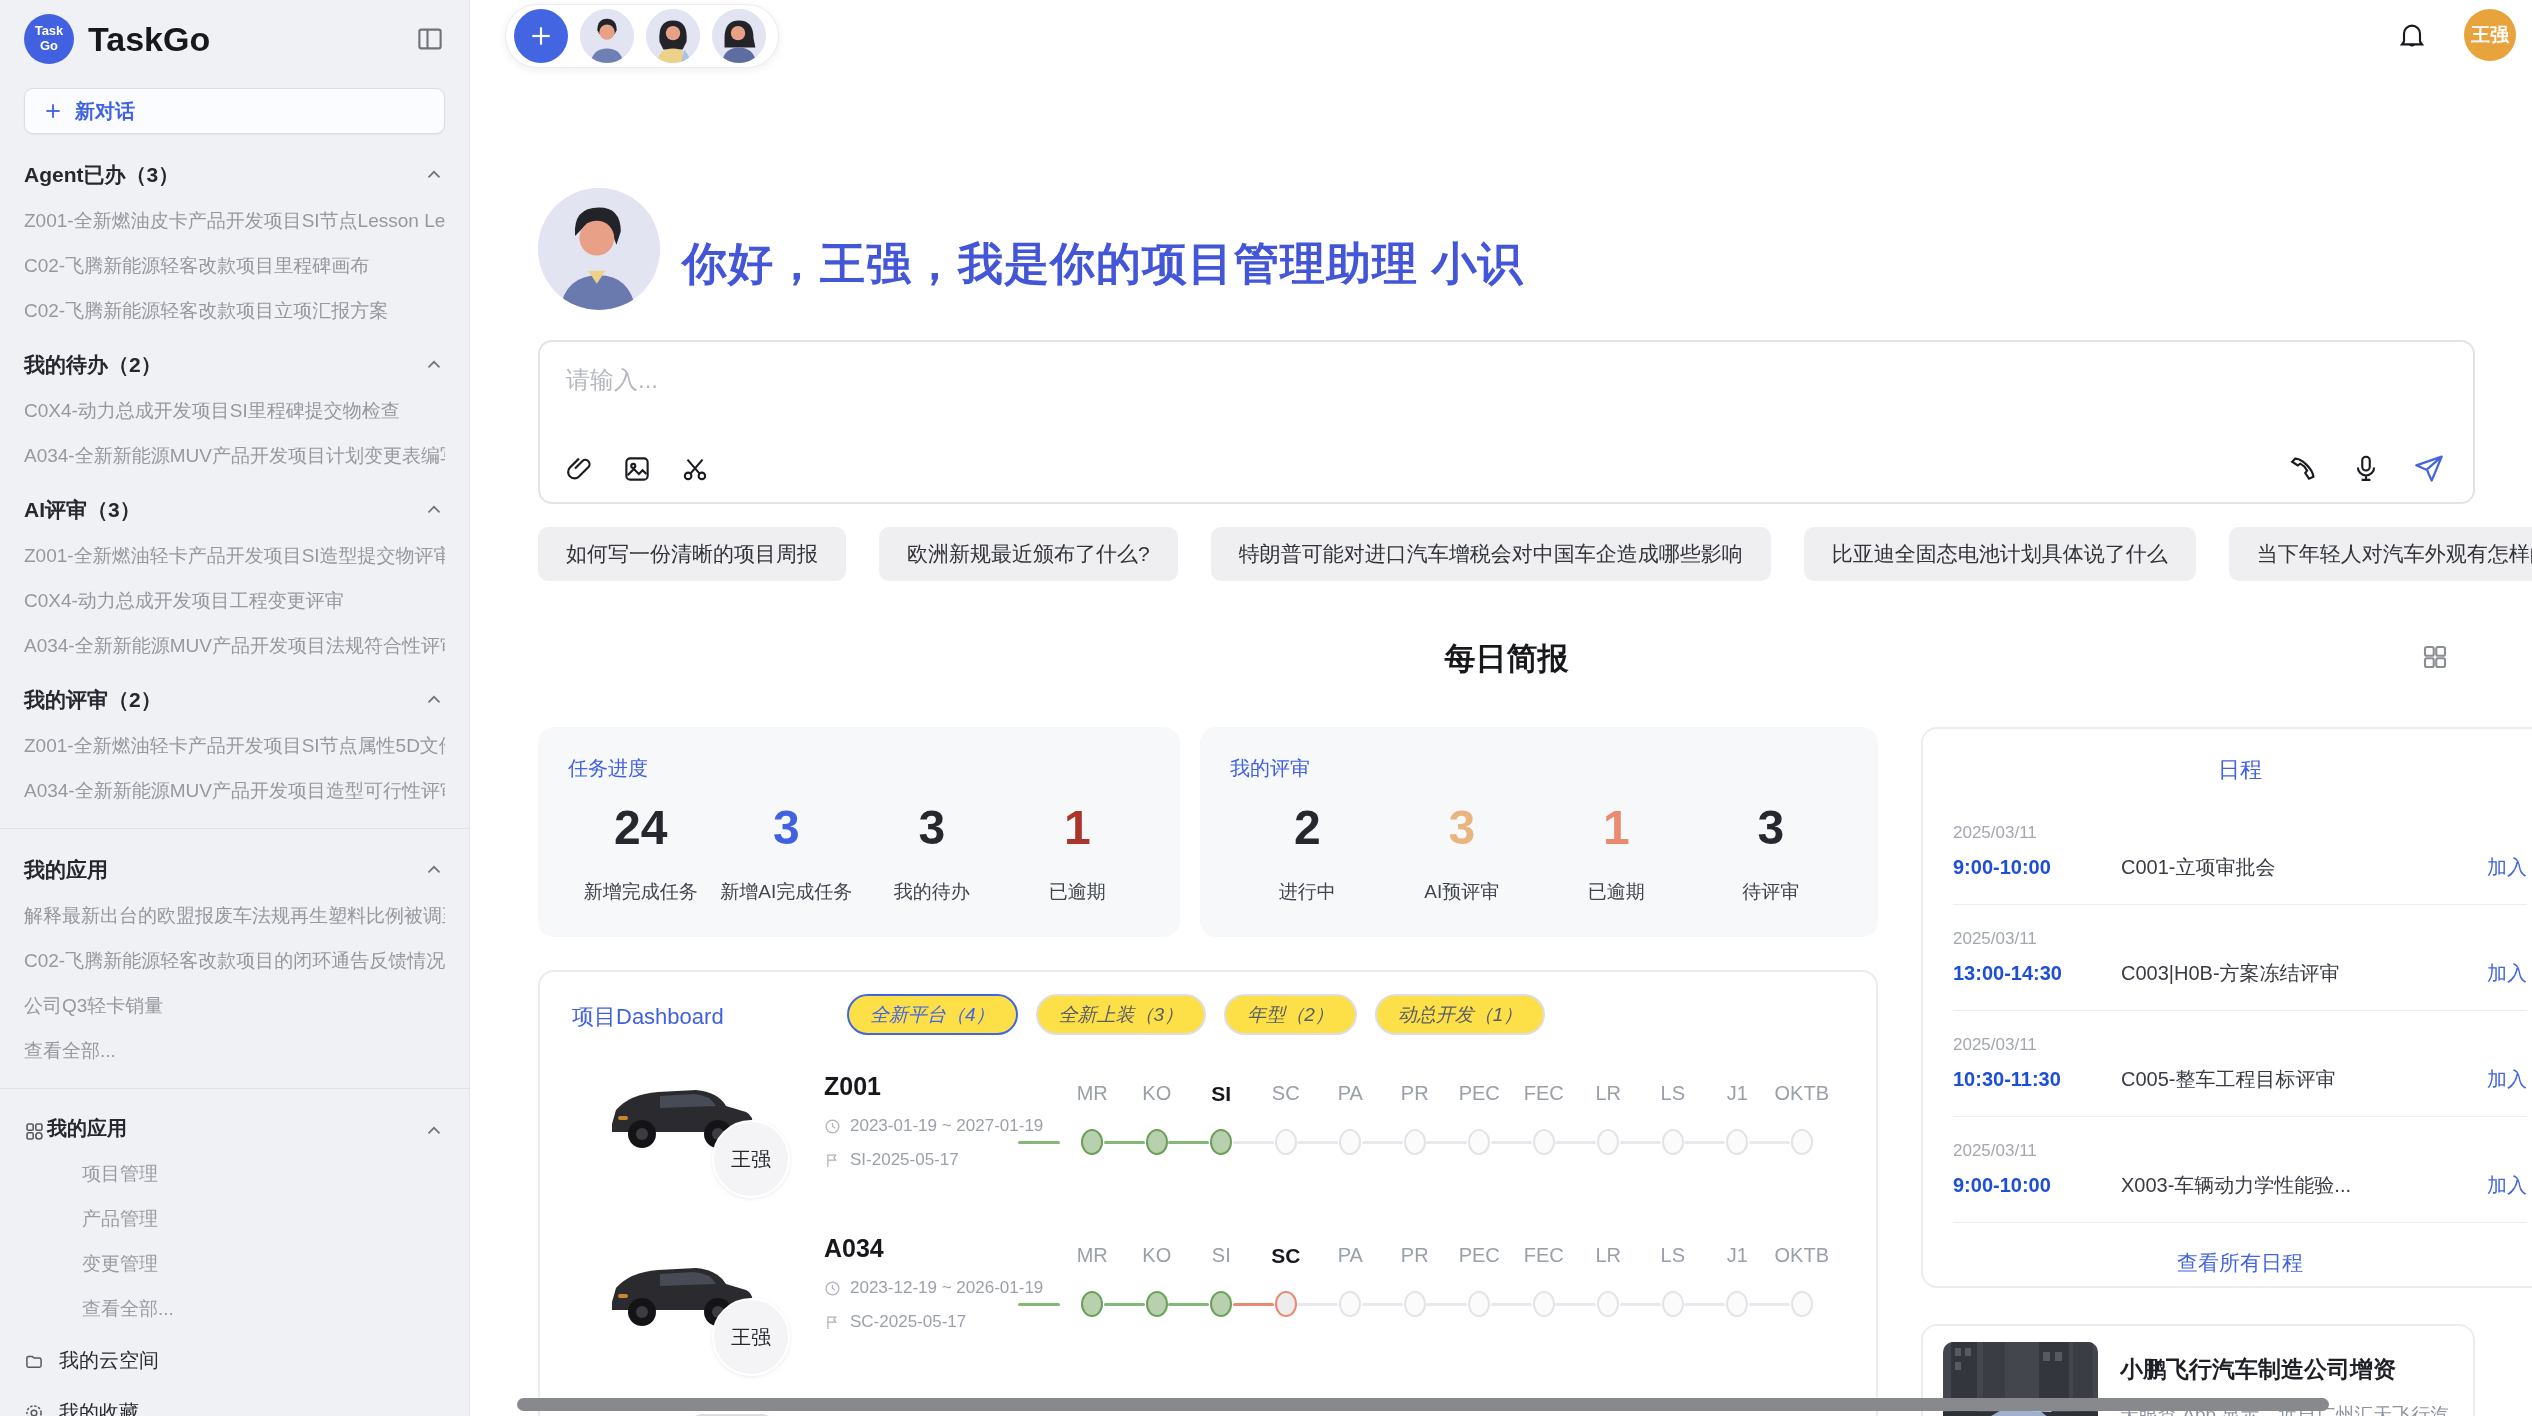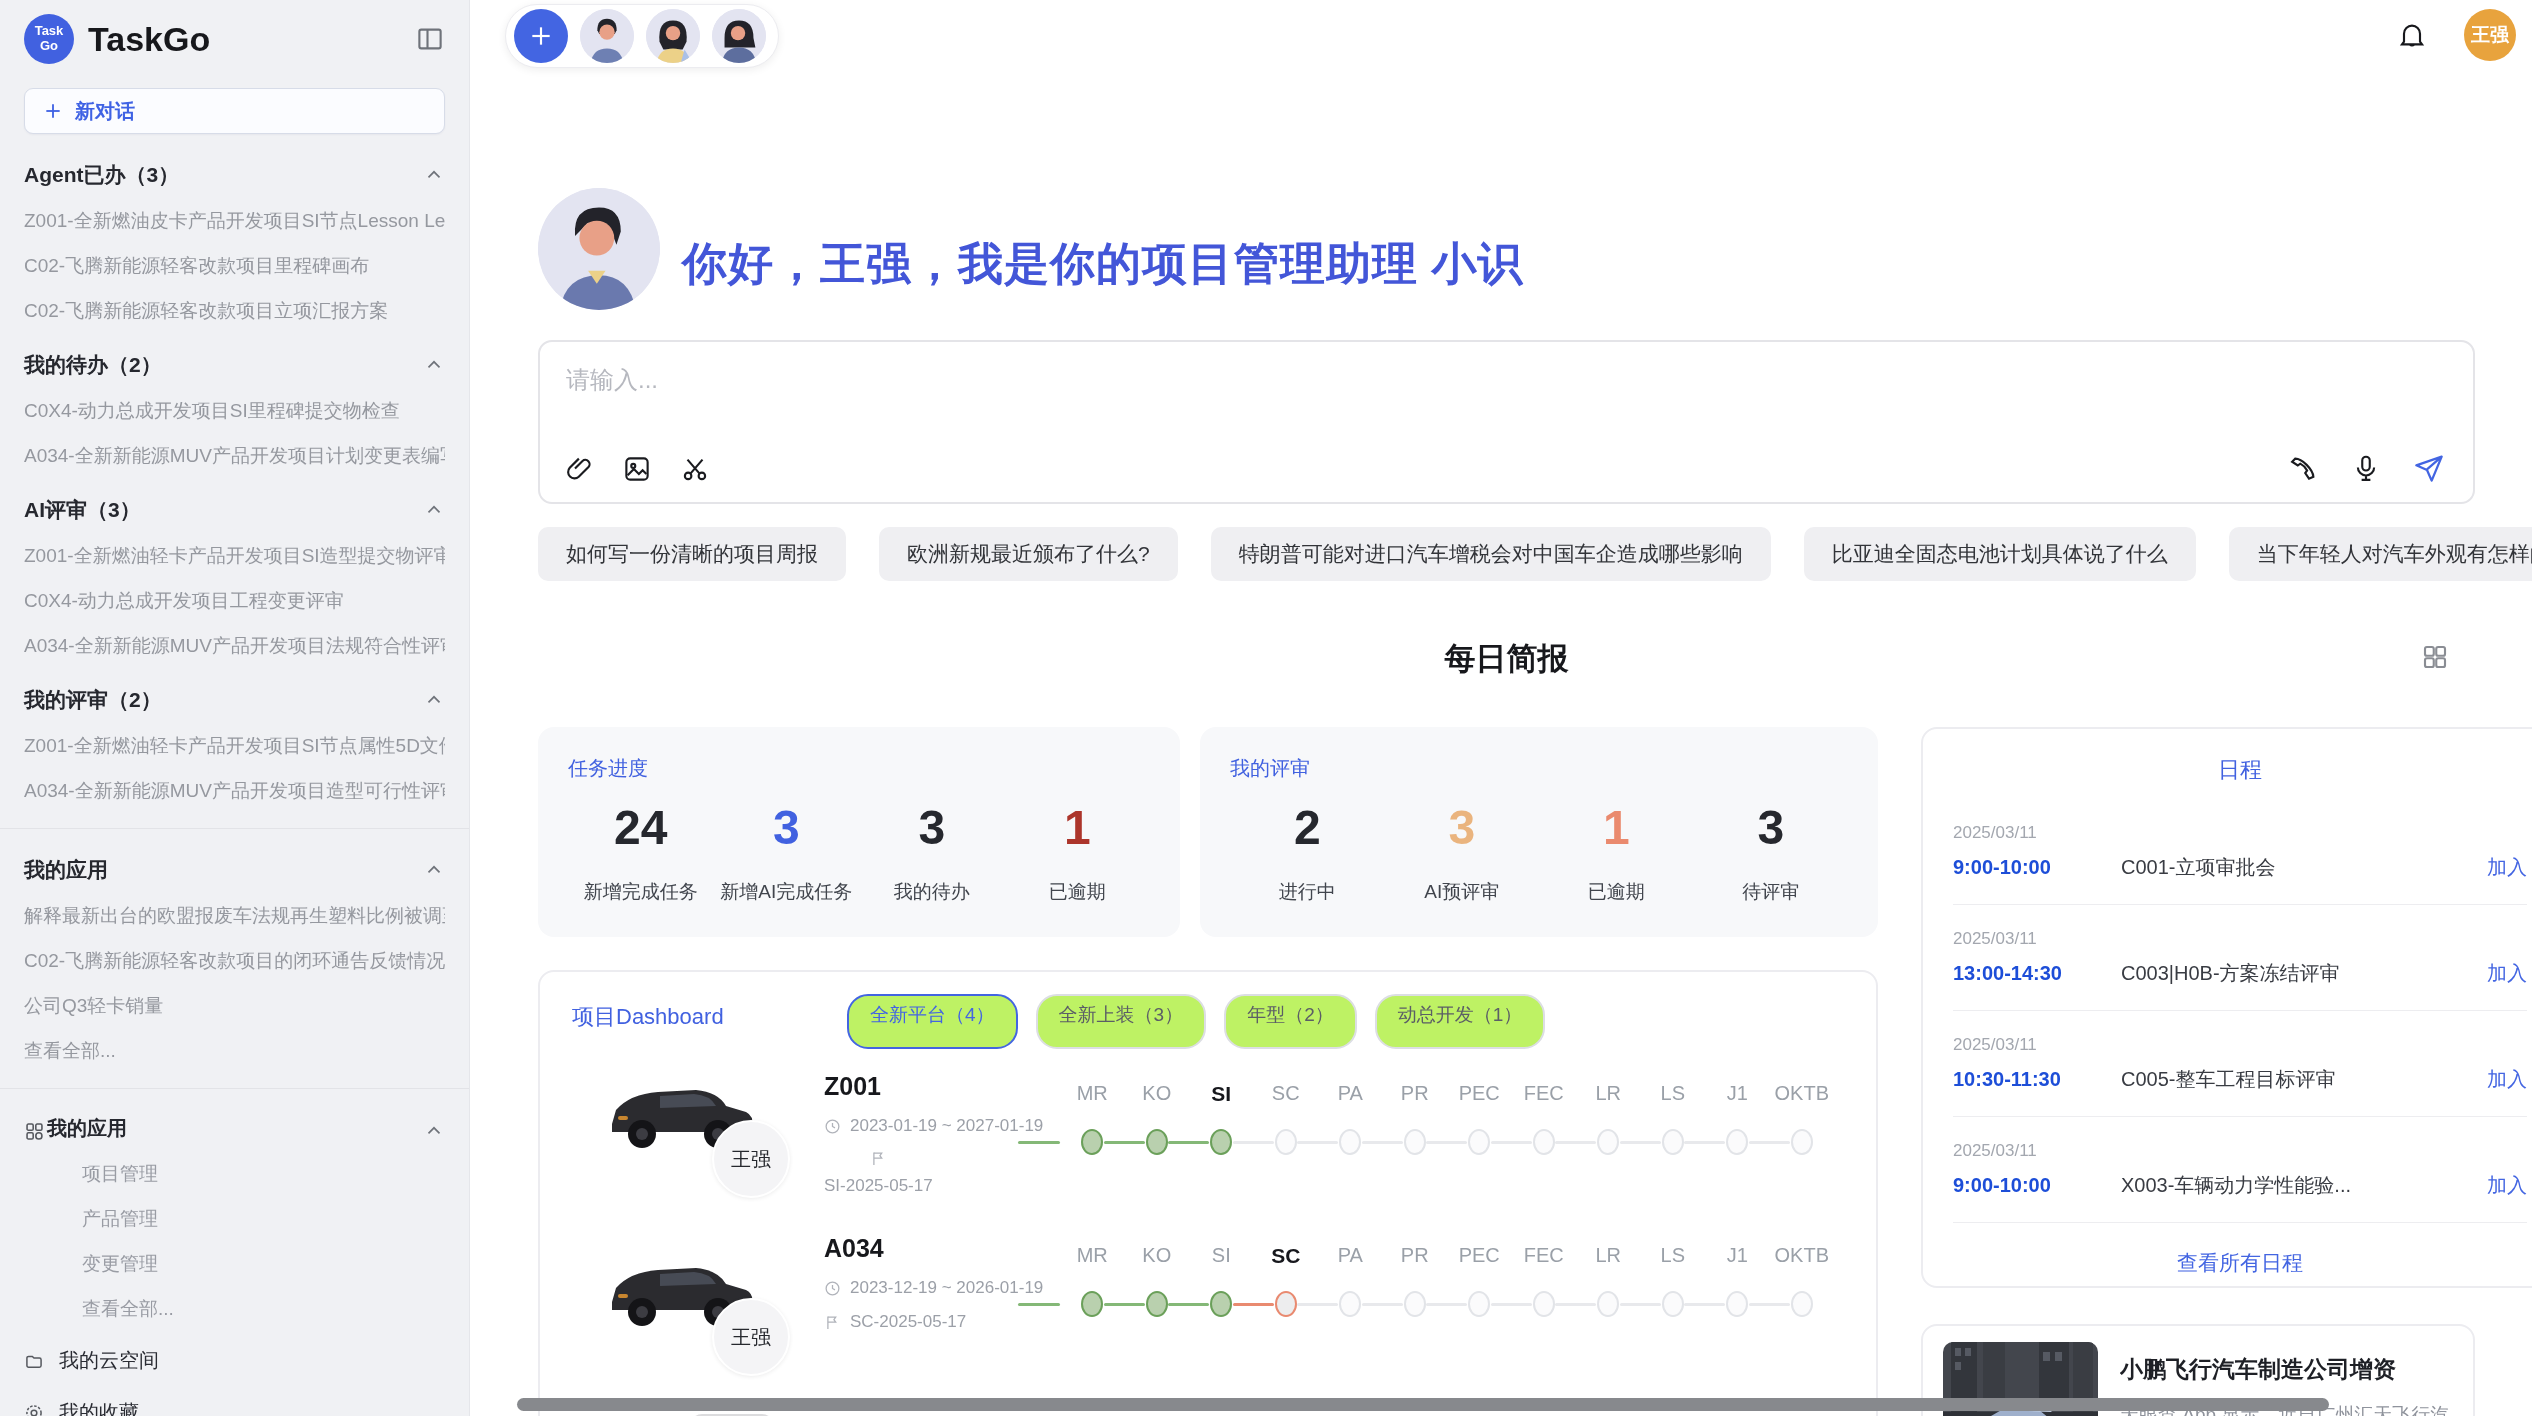--- a/index.html
+++ b/index.html
@@ -64,21 +64,21 @@
   .stat-grid { display:grid; grid-template-columns:repeat(4,1fr); margin-top:18px; }
   .stat-val { font-size:48px; font-weight:700; text-align:center; }
   .stat-val.dark { color:#26282e; } .stat-val.blue { color:#4161e0; }
   .stat-val.red { color:#ac352b; } .stat-val.orange { color:#eab47e; } .stat-val.salmon { color:#ea8a6e; }
   .stat-lab { margin-top:24px; font-size:19px; color:#41454d; text-align:center; white-space:nowrap; }
 
   
   .dash-card { position:absolute; left:538px; top:970px; width:1340px; height:470px; background:#fff; border:2px solid #ececf0; border-radius:16px; overflow:hidden; }
   .dash-title { position:absolute; left:32px; top:30px; font-size:22px; font-weight:500; color:#4161e0; }
   .dash-pills { position:absolute; left:307px; top:22px; display:flex; gap:18px; }
-  .pill { height:55px; line-height:38px; padding:0 21px; border-radius:21px; font-size:19px; border:2px solid #dcdee3; color:#5b5e66; background:#bef264; white-space:nowrap; cursor:pointer; }
+  .pill { height:41px; line-height:38px; padding:0 21px; border-radius:21px; font-size:19px; border:2px solid #dcdee3; color:#5b5e66; background:#fde047; white-space:nowrap; cursor:pointer;font-style:italic; }
   .pill.active { border-color:#4365e2; color:#4365e2; }
 
   .truck { position:absolute; width:160px; height:102px; }
   .proj-avatar { position:absolute; width:78px; height:78px; border-radius:50%; background:#f4f4f6; border:2px solid #fff; box-shadow:0 1px 4px rgba(0,0,0,.08); display:flex; align-items:center; justify-content:center; font-size:20px; color:#26282e; }
   .proj-name { position:absolute; font-size:25px; font-weight:700; color:#17181c; }
   .proj-meta { position:absolute; display:flex; align-items:center; gap:9px; font-size:17px; color:#9ca0a8; white-space:nowrap; }
   .proj-meta .icon { color:#b0b3ba; }
 
   .ms-labels { position:absolute; left:520px; display:flex; }
   .ml { width:64.5px; text-align:center; font-size:20px; color:#9aa0a8; }
@@ -437,21 +437,21 @@
     <div class="proj-name" style="left:284px; top:100px;">Z001</div>
     <div class="proj-meta" style="left:284px; top:144px;">
       <span class="icon">
           <svg width="17" height="17" viewBox="0 0 24 24" fill="none" stroke="currentColor" stroke-width="1.8">
             <circle cx="12" cy="12" r="9"></circle>
             <path d="M12 7v5l3.5 2"></path>
           </svg>
         </span>
       <span>2023-01-19 ~ 2027-01-19</span>
     </div>
-    <div class="proj-meta" style="left:284px; top:178px;flex-direction:column;">
+    <div class="proj-meta" style="left:284px; top:178px;">
       <span class="icon">
           <svg width="17" height="17" viewBox="0 0 24 24" fill="none" stroke="currentColor" stroke-width="1.8">
             <path d="M5.5 21V3.5"></path>
             <path d="M5.5 4.5h11l-2.5 3.5 2.5 3.5h-11"></path>
           </svg>
         </span>
       <span>SI-2025-05-17</span>
     </div>
     <div class="ms-labels" style="top:110px;">
       <span class="ml">MR</span>

